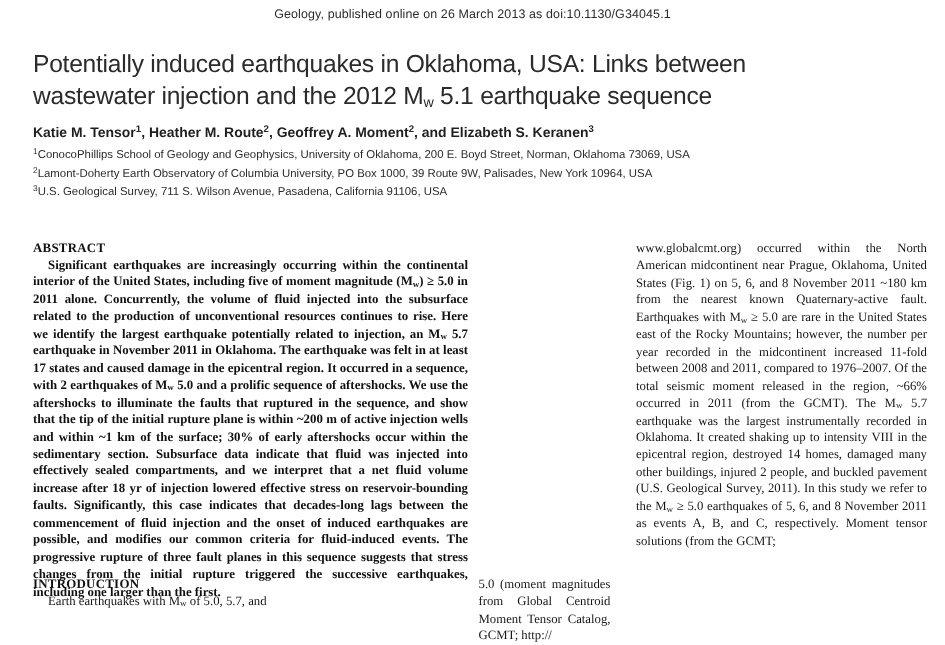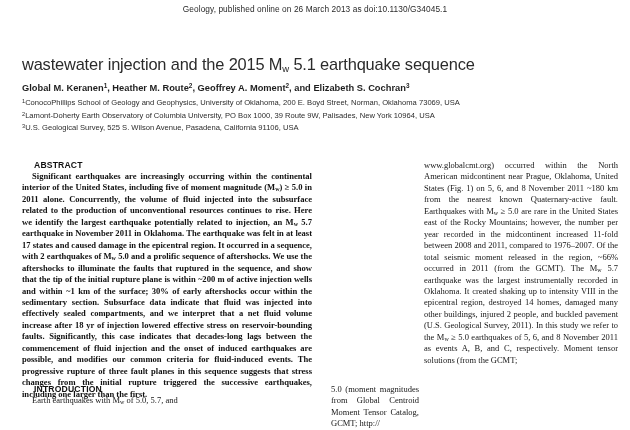--- a/index.html
+++ b/index.html
@@ -94,25 +94,25 @@
     width: 290px;
   }
   .col-right {
     position: absolute;
     top: 160px;
     left: 424px;
     width: 194px;
   }
 
   .sec-head {
-    font-family: Liberation Sans, sans-serif;
+    font-family: Liberation Serif, serif;
     font-size: 8.6px;
     font-weight: bold;
     letter-spacing: 0.02em;
-    margin: 0 0 1px 12px;
+    margin: 0 0 1px 0;
     color: #111;
   }
 
   .abstract {
     font-family: "Liberation Serif", serif;
     font-size: 8.55px;
     font-weight: bold;
     line-height: 11.45px;
     text-align: justify;
     text-indent: 10px;
@@ -147,46 +147,46 @@
     overflow: hidden;
   }
   .intro-col-a {
     position: absolute;
     left: 0;
     top: 0;
     width: 290px;
   }
   .intro-col-b {
     position: absolute;
-    left: 309px;
+    left: 297px;
     top: 0;
     width: 88px;
   }
   .intro-col-b .body-text { text-align: justify; }
 </style>
 </head>
 <body>
 
 <div id="page">
 
   <div class="running-head">Geology, published online on 26 March 2013 as doi:10.1130/G34045.1</div>
 
   <h1 class="title">
-    <br>
-    <span>wastewater injection and the 2015 M</span><sub>w</sub><span> 5.1 earthquake sequence</span>
+    <span>Potentially induced earthquakes in Oklahoma, USA: Links between</span><br>
+    <span>wastewater injection and the 2012 M</span><sub>w</sub><span> 5.1 earthquake sequence</span>
   </h1>
 
   <div class="authors">
-    <span>Global M. Keranen</span><sup>1</sup><span>, </span><span>Heather M. Route</span><sup>2</sup><span>, </span><span>Geoffrey A. Moment</span><sup>2</sup><span>, </span><span>and </span><span>Elizabeth S. Cochran</span><sup>3</sup>
+    <span>Katie M. Tensor</span><sup>1</sup><span>, </span><span>Heather M. Route</span><sup>2</sup><span>, </span><span>Geoffrey A. Moment</span><sup>2</sup><span>, </span><span>and </span><span>Elizabeth S. Keranen</span><sup>3</sup>
   </div>
 
   <div class="affils">
     <div><sup>1</sup><span>ConocoPhillips School of Geology and Geophysics, University of Oklahoma, 200 E. Boyd Street, Norman, Oklahoma 73069, USA</span></div>
     <div><sup>2</sup><span>Lamont-Doherty Earth Observatory of Columbia University, PO Box 1000, 39 Route 9W, Palisades, New York 10964, USA</span></div>
-    <div><sup>3</sup><span>U.S. Geological Survey, 525 S. Wilson Avenue, Pasadena, California 91106, USA</span></div>
+    <div><sup>3</sup><span>U.S. Geological Survey, 711 S. Wilson Avenue, Pasadena, California 91106, USA</span></div>
   </div>
 
   <div class="col-left">
     <div class="sec-head">ABSTRACT</div>
     <p class="abstract"><span>Significant earthquakes are increasingly occurring within the continental interior of the United States, including five of moment magnitude (M</span><sub class="mw">w</sub><span>) ≥ 5.0 in 2011 alone. Concurrently, the volume of fluid injected into the subsurface related to the production of unconventional resources continues to rise. Here we identify the largest earthquake potentially related to injection, an M</span><sub class="mw">w</sub><span> 5.7 earthquake in November 2011 in Oklahoma. The earthquake was felt in at least 17 states and caused damage in the epicentral region. It occurred in a sequence, with 2 earthquakes of M</span><sub class="mw">w</sub><span> 5.0 and a prolific sequence of aftershocks. We use the aftershocks to illuminate the faults that ruptured in the sequence, and show that the tip of the initial rupture plane is within ~200 m of active injection wells and within ~1 km of the surface; 30% of early aftershocks occur within the sedimentary section. Subsurface data indicate that fluid was injected into effectively sealed compartments, and we interpret that a net fluid volume increase after 18 yr of injection lowered effective stress on reservoir-bounding faults. Significantly, this case indicates that decades-long lags between the commencement of fluid injection and the onset of induced earthquakes are possible, and modifies our common criteria for fluid-induced events. The progressive rupture of three fault planes in this sequence suggests that stress changes from the initial rupture triggered the successive earthquakes, including one larger than the first.</span></p>
   </div>
 
   <div class="col-right">
     <p class="body-text"><span>www.globalcmt.org) occurred within the North American midcontinent near Prague, Oklahoma, United States (Fig. 1) on 5, 6, and 8 November 2011 ~180 km from the nearest known Quaternary-active fault. Earthquakes with M</span><sub class="mw">w</sub><span> ≥ 5.0 are rare in the United States east of the Rocky Mountains; however, the number per year recorded in the midcontinent increased 11-fold between 2008 and 2011, compared to 1976–2007. Of the total seismic moment released in the region, ~66% occurred in 2011 (from the GCMT). The M</span><sub class="mw">w</sub><span> 5.7 earthquake was the largest instrumentally recorded in Oklahoma. It created shaking up to intensity VIII in the epicentral region, destroyed 14 homes, damaged many other buildings, injured 2 people, and buckled pavement (U.S. Geological Survey, 2011). In this study we refer to the M</span><sub class="mw">w</sub><span> ≥ 5.0 earthquakes of 5, 6, and 8 November 2011 as events A, B, and C, respectively. Moment tensor solutions (from the GCMT;</span></p>
   </div>

